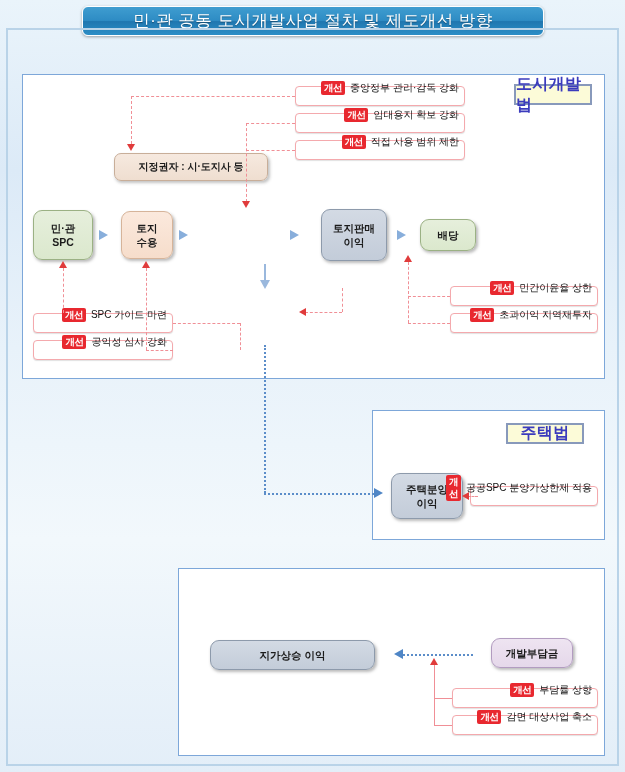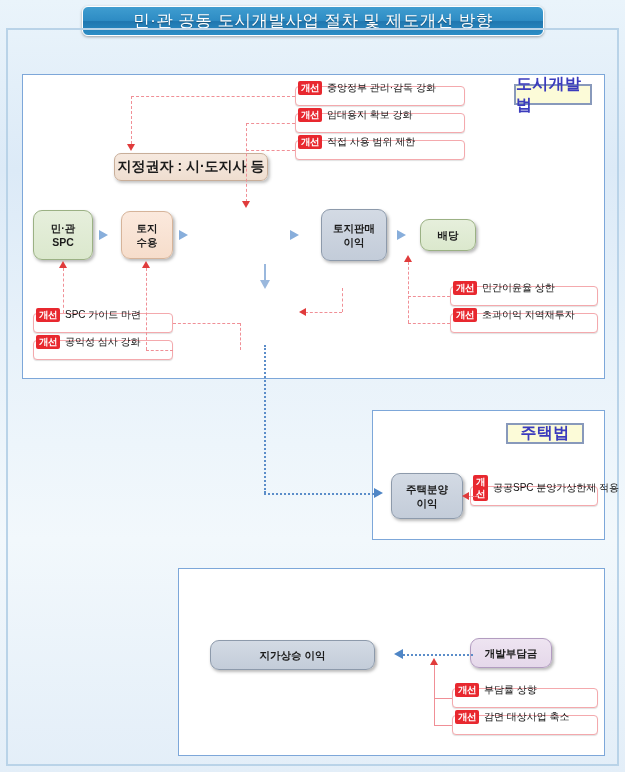--- a/index.html
+++ b/index.html
@@ -67,37 +67,38 @@
   .pbox.lav   { background:linear-gradient(to bottom,#eee4f1,#e5d8ea); border:1.4px solid #b29cc0; }
 
   #box-spc        { left:33px;  top:210px; width:60px; height:50px; }
   #box-expropr    { left:121px; top:211px; width:52px; height:48px; }
   #box-develop    { left:199px; top:209px; width:78px; height:52px; }
   #box-landsale   { left:321px; top:209px; width:66px; height:52px; }
   #box-dividend   { left:420px; top:219px; width:56px; height:32px; }
   #box-directuse  { left:232px; top:293px; width:66px; height:44px; }
   #box-hsale      { left:391px; top:473px; width:72px; height:46px; }
   #box-landgain   { left:210px; top:640px; width:165px; height:30px; }
-  #box-charge     { left:470px; top:638px; width:82px; height:30px;border-radius:9px; }
+  #box-charge     { left:491px; top:638px; width:82px; height:30px;border-radius:9px; }
 
   #box-designator {
     position:absolute; left:114px; top:153px; width:154px; height:28px;
     border-radius:7px; background:linear-gradient(to bottom,#f6e9df,#efded0);
     border:1.4px solid #c8ae99;
     display:flex; align-items:center; justify-content:center;
-    font-size:14px; font-weight:bold; color:#1b1b1b;
+    font-size:10px; font-weight:bold; color:#1b1b1b;
     box-shadow:1.5px 2px 3px rgba(60,60,60,.3);
   }
 
   
   .imp {
     position:absolute; height:20px;
     background:#ffffff; border:1.6px solid #f4a9ad; border-radius:4px;
     display:flex; align-items:center; padding:0 5px 16px 2px;
     box-shadow:0 1px 1px rgba(0,0,0,.12);
+    justify-content:flex-end;
   }
   .imp .badge {
     background:#e8282f; color:#ffffff; font-size:9.5px; font-weight:bold;
     padding:1px 3px; border-radius:2px; margin-right:5px; line-height:1.25;
     letter-spacing:-.5px;
   }
   .imp .txt { font-size:10px; font-weight:normal; color:#111111; white-space:nowrap; }
 
   #imp-central   { left:295px; top:86px;  width:170px; }
   #imp-rental    { left:295px; top:113px; width:170px; }

